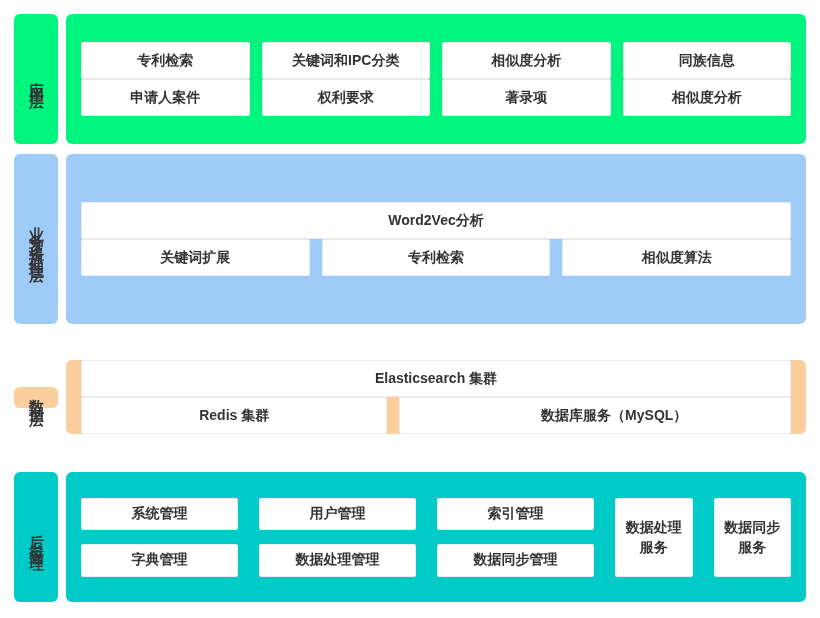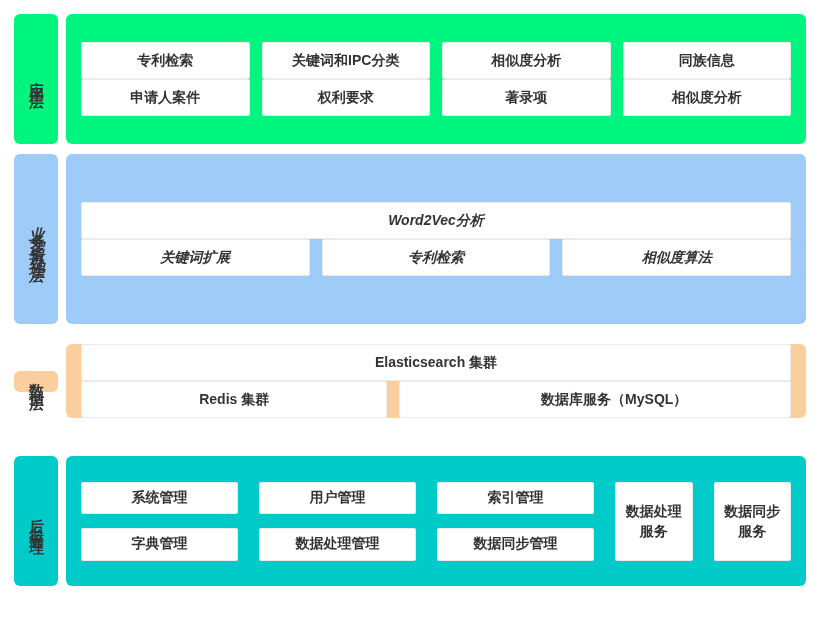--- a/index.html
+++ b/index.html
@@ -33,21 +33,21 @@
     flex: 1; height: 37px;
     background: #ffffff;
     border: 1px solid rgba(0,0,0,0.08);
     border-radius: 2px;
     display: flex; align-items: center; justify-content: center;
     font-size: 14px; font-weight: 600; color: #333333;
     white-space: nowrap;
   }
   
   .layer-app  { height: 130px; margin-bottom: 10px; }
-  .layer-biz  { height: 170px; margin-bottom: 0; font-style: italic; }
+  .layer-biz  { height: 170px; margin-bottom: 16px; }
   .layer-data { height: 114px; margin-bottom: 18px; align-items: center; }
   .layer-adm  { height: 130px; }
   
   .cell-redis { flex: 323; }
   .cell-mysql { flex: 373; padding-left: 38px; }
   
   .adm-grid { display: flex; gap: 21px; }
   .adm-stack { flex: 163; display: flex; flex-direction: column; gap: 14px; }
   .cell-tall {
     flex: 70; height: 79px;

